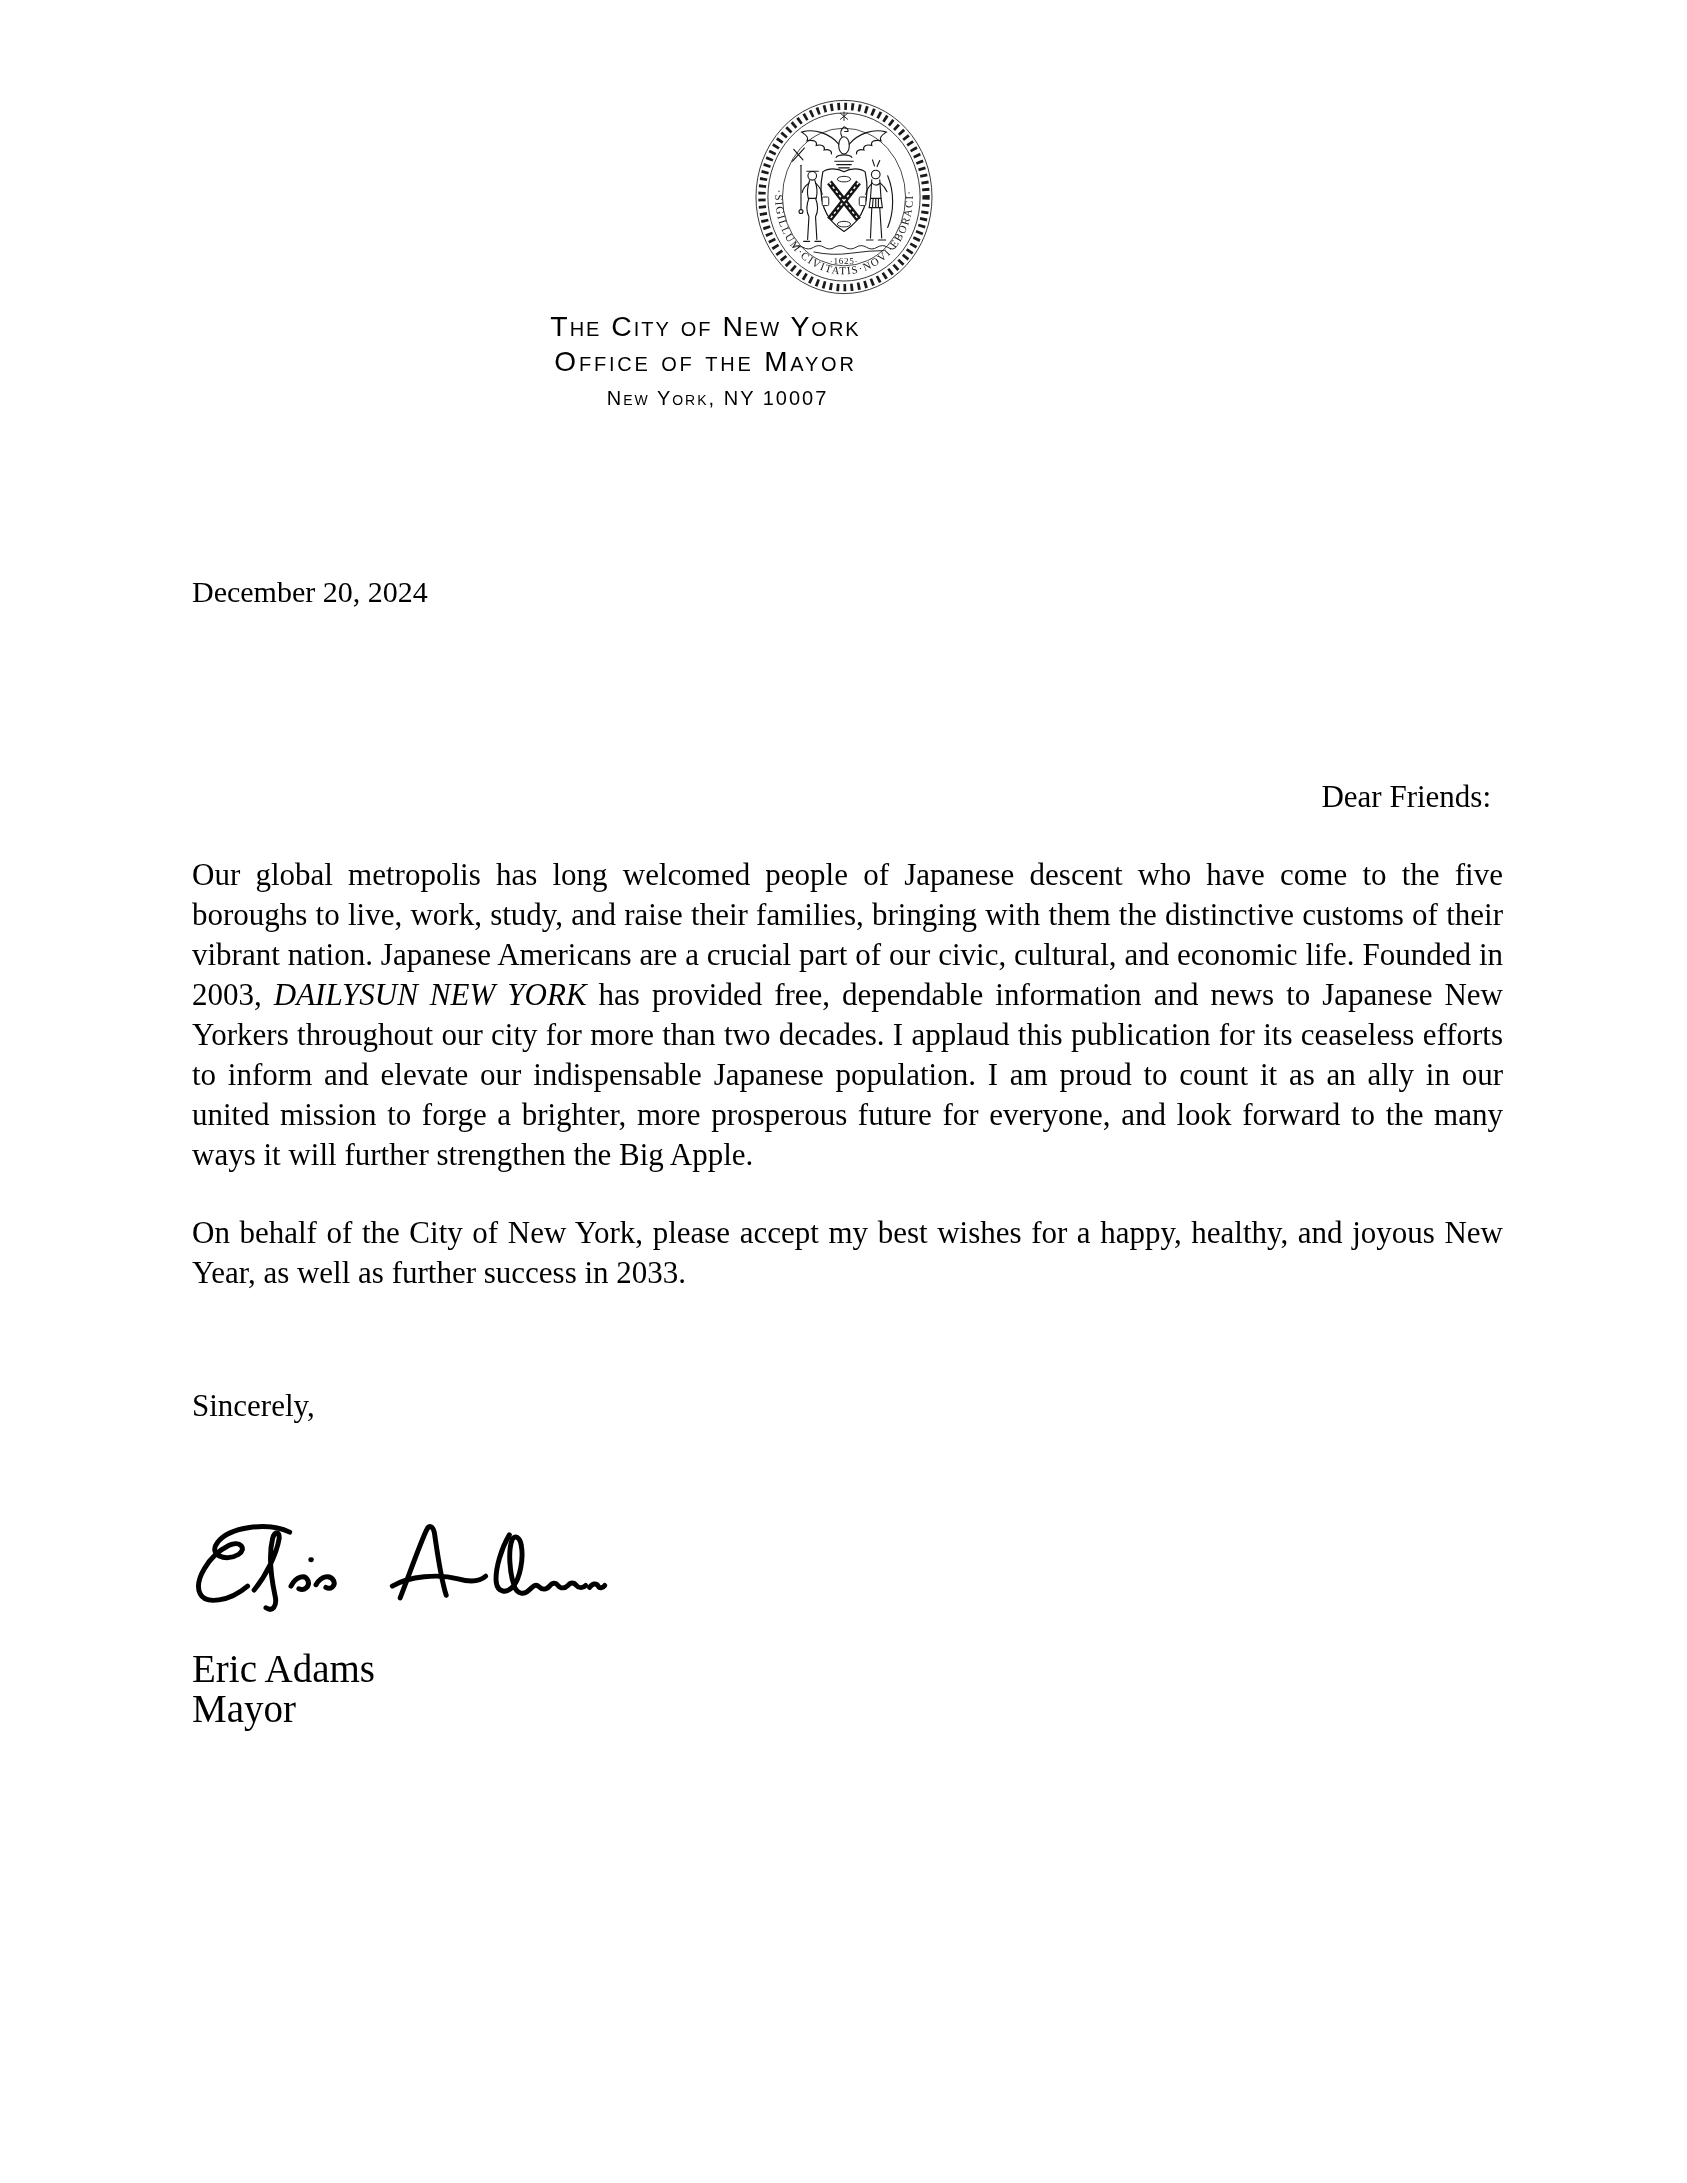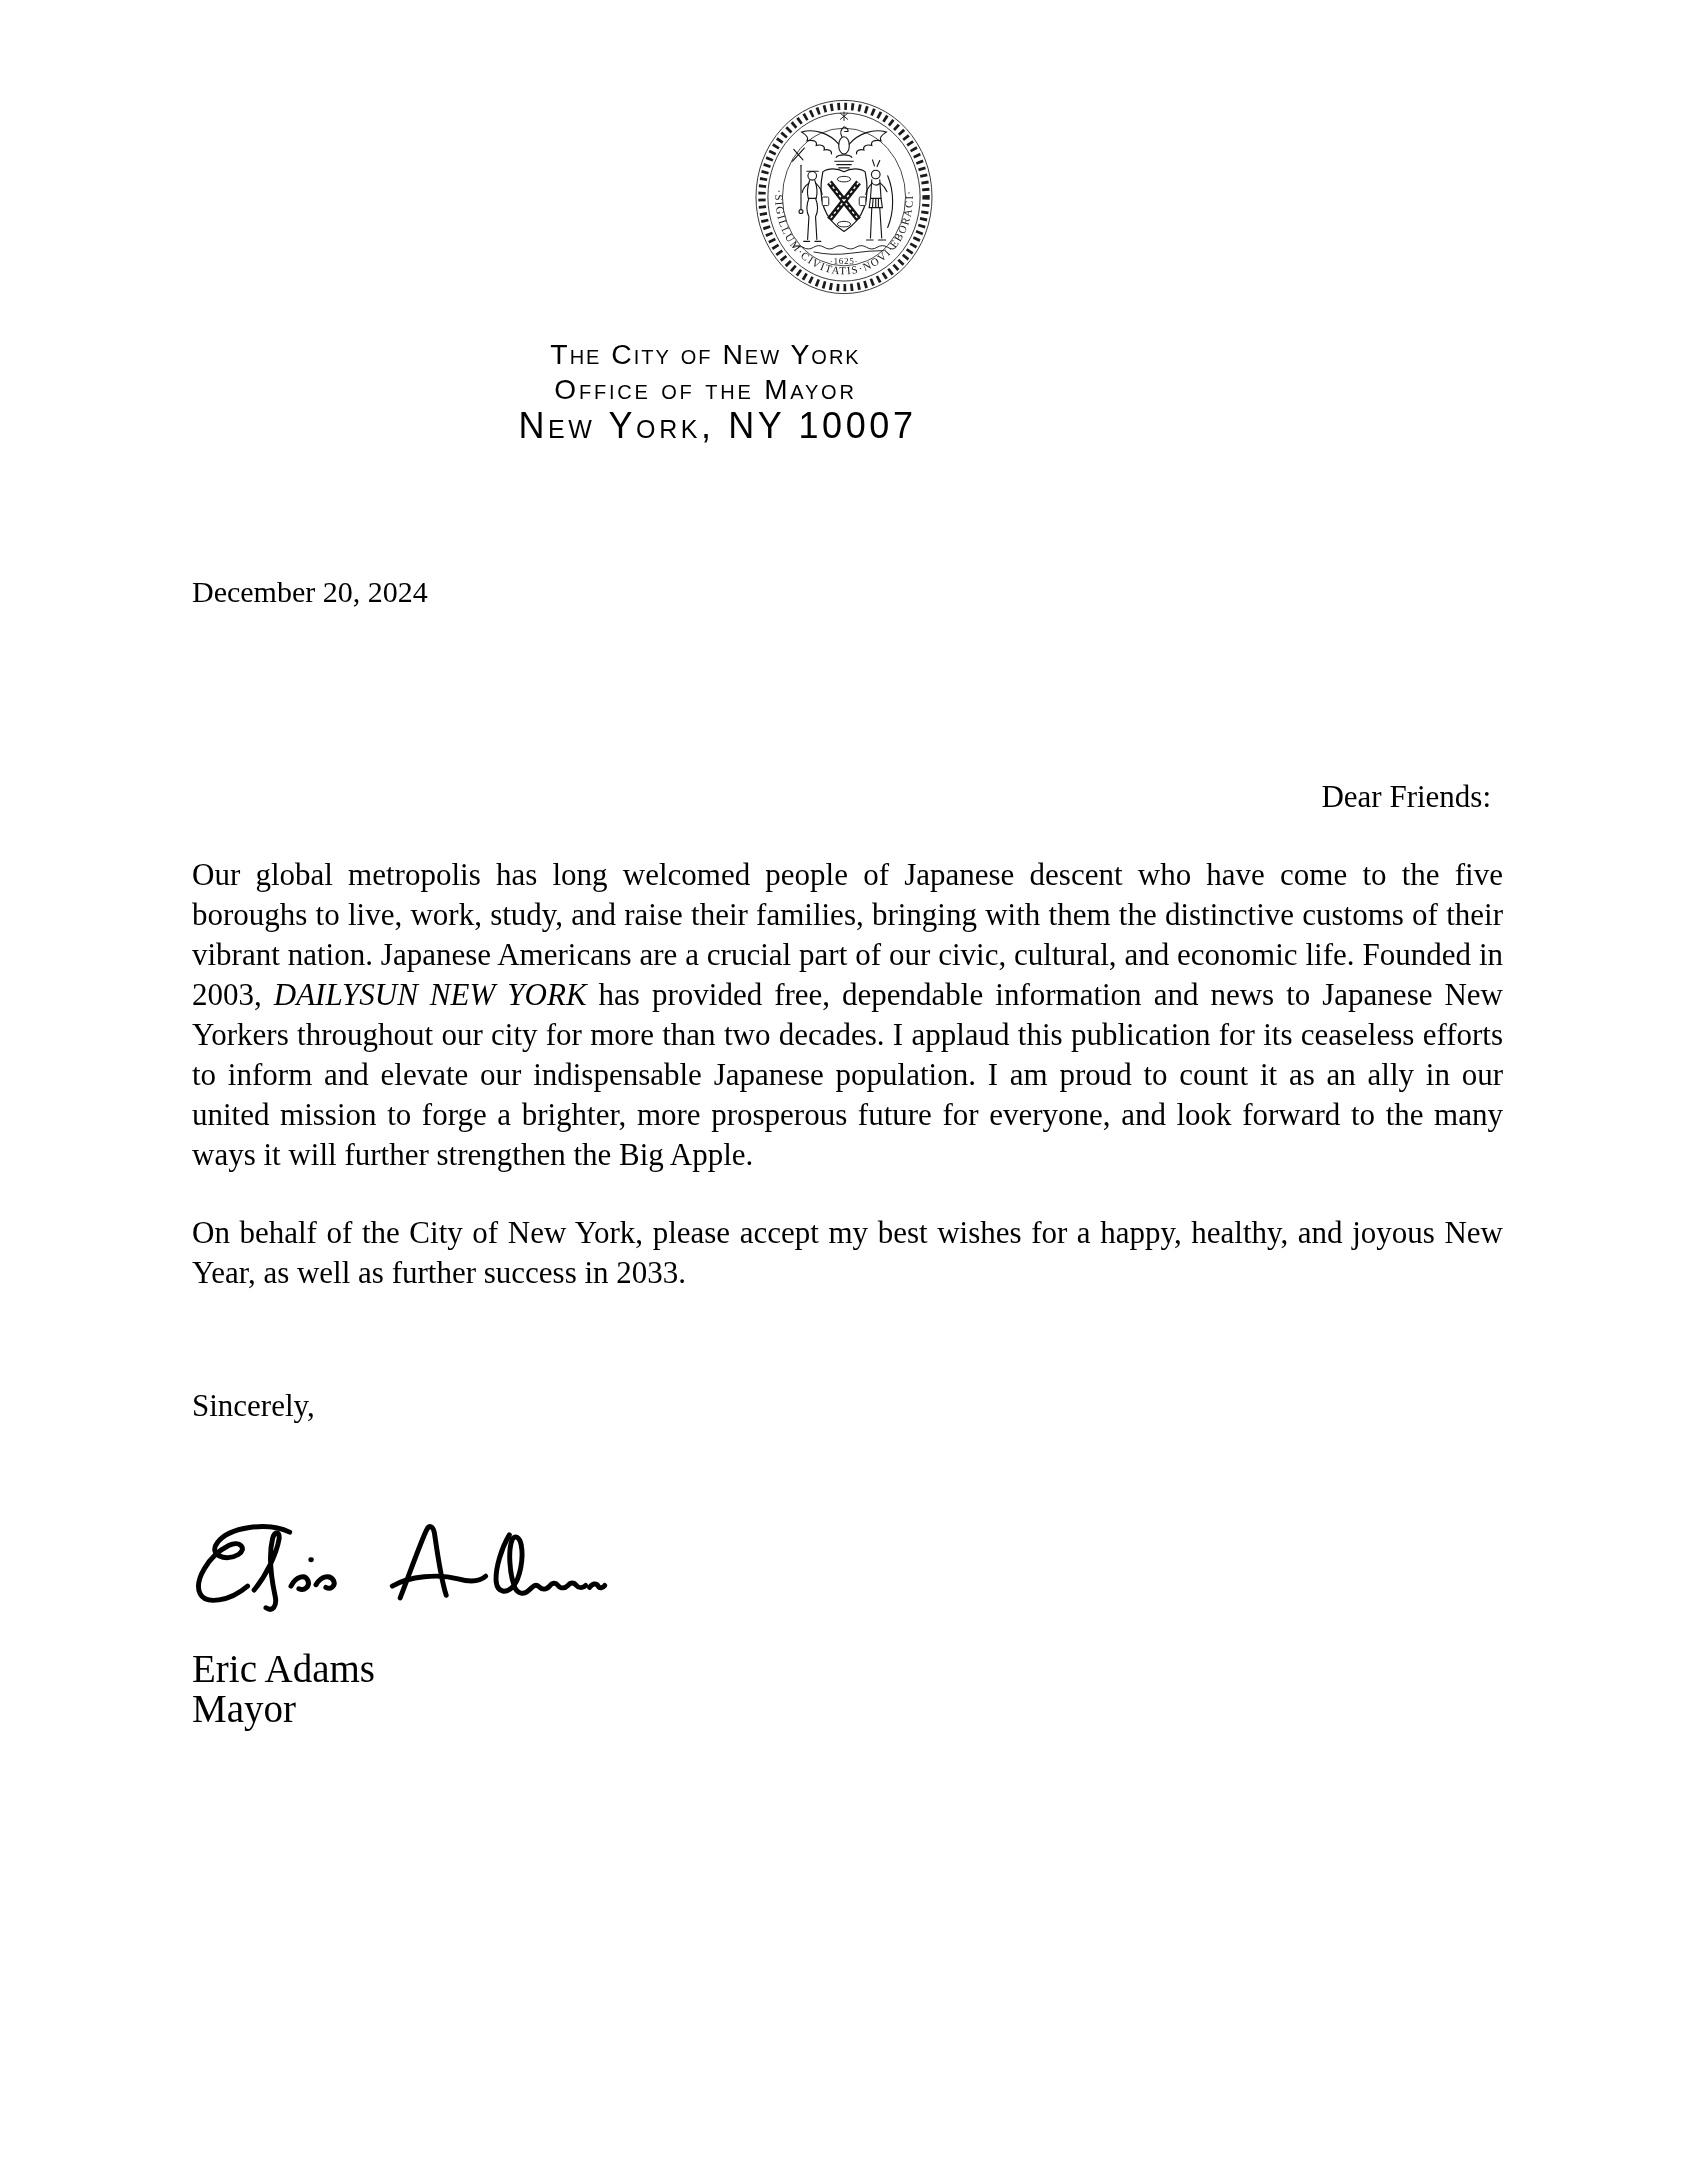--- a/index.html
+++ b/index.html
@@ -32,35 +32,35 @@
     font-family: "Liberation Serif", serif;
     font-size: 14px;
     letter-spacing: 1px;
     fill: #161616;
   }
 
   
   .letterhead {
     position: absolute;
     left: 0;
-    top: 336px;
+    top: 308px;
     width: 1411px;
     text-align: center;
     font-family: "Liberation Sans", sans-serif;
     color: #000;
   }
   .lh-line {
     display: block;
     font-variant: small-caps;
     line-height: 36px;
     white-space: nowrap;
   }
   .lh-line-1 { font-size: 28.4px; letter-spacing: 0.07em; }
   .lh-line-2 { font-size: 28px; letter-spacing: 0.10em; }
-  .lh-line-3 { font-size: 36px; letter-spacing: 0.10em; margin-left: 24px; }
+  .lh-line-3 { font-size: 20px; letter-spacing: 0.10em; margin-left: 24px; }
 
   
   .date-line {
     position: absolute;
     left: 192px;
     top: 572px;
     font-size: 30px;
     line-height: 40px;
   }
   .letter-body {

